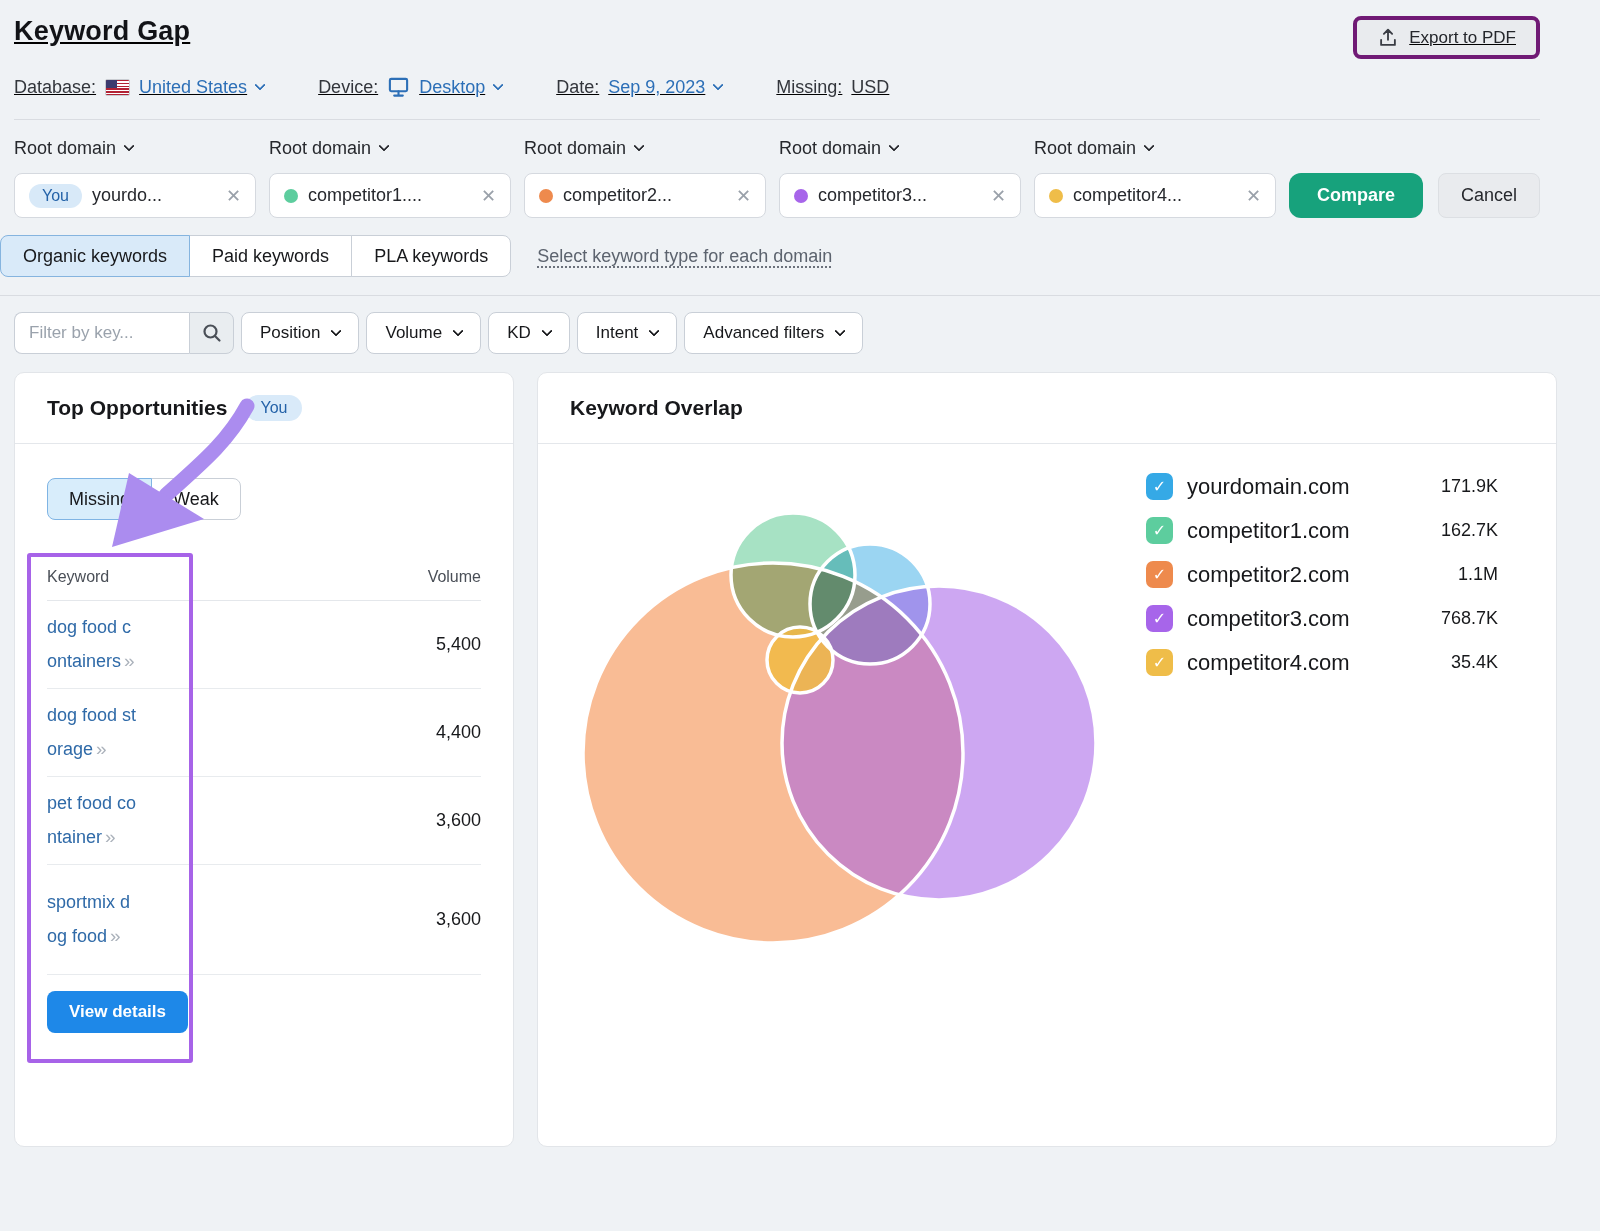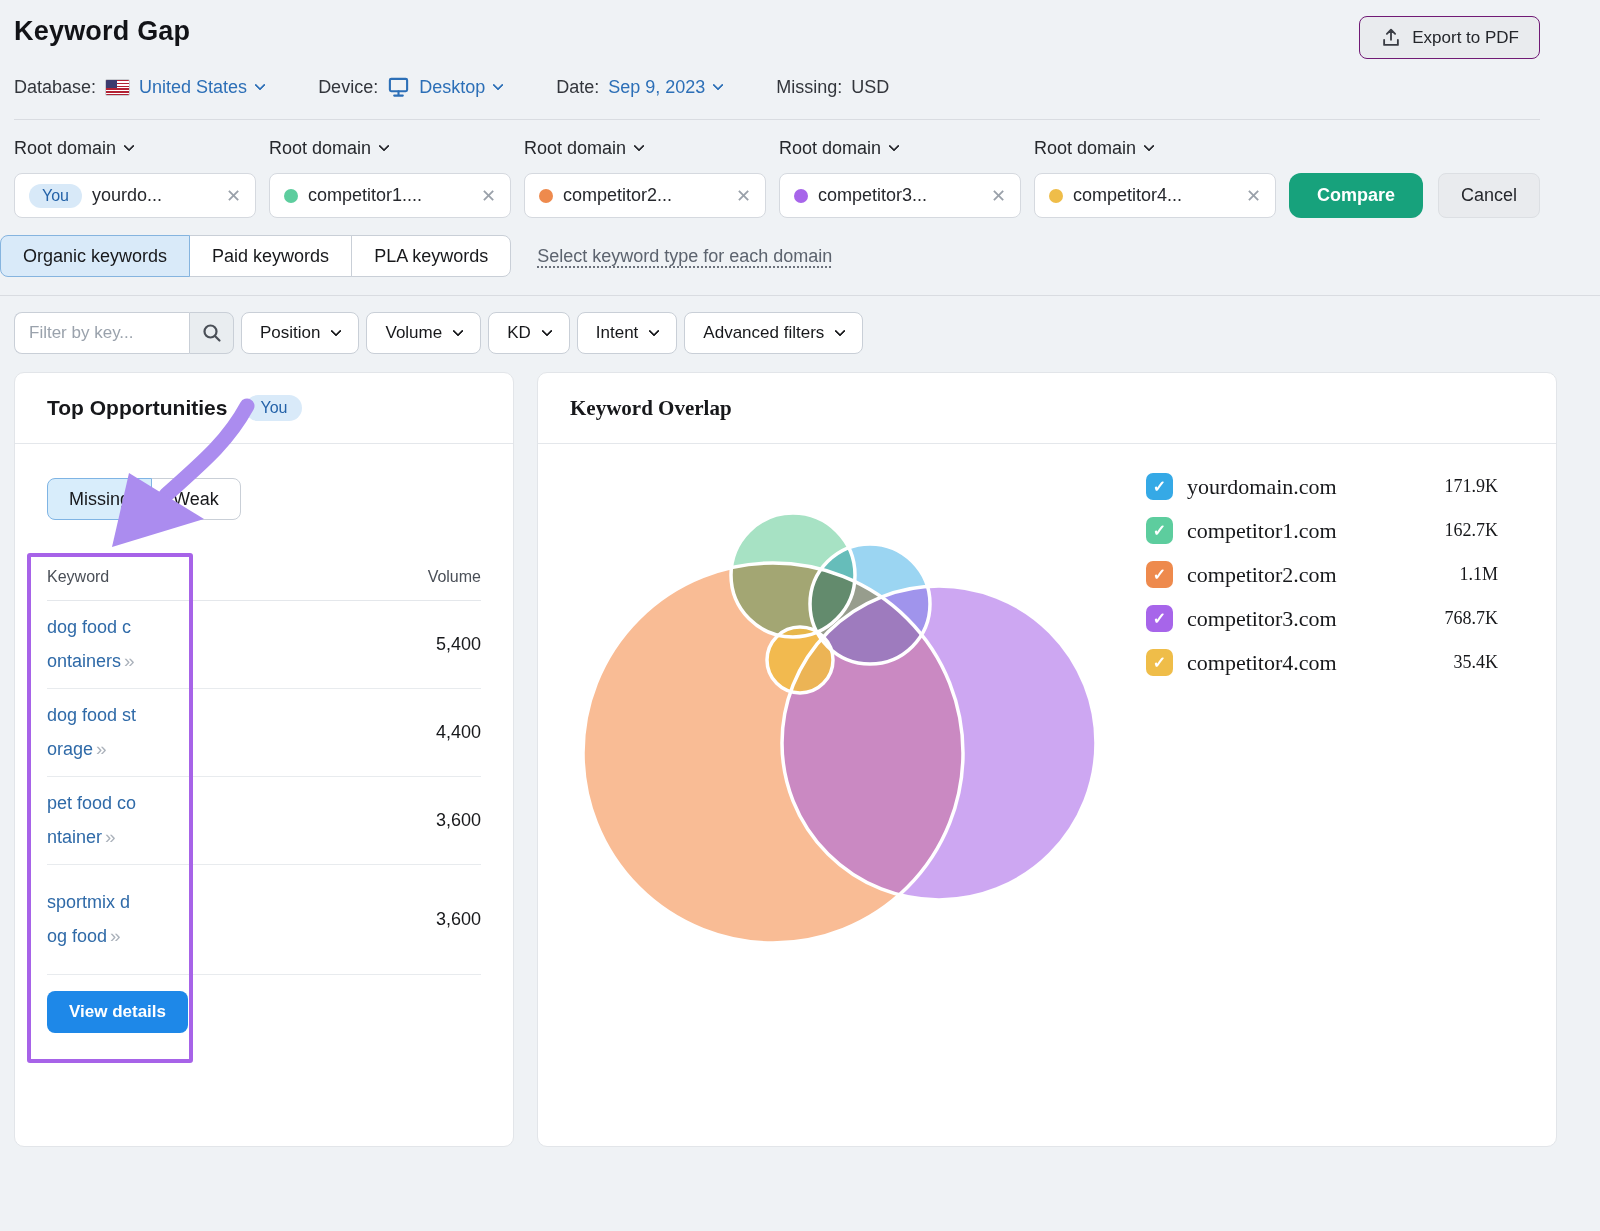--- a/index.html
+++ b/index.html
@@ -1,24 +1,24 @@
 <!DOCTYPE html>
 <html><head>
 <meta charset="utf-8">
 <style>
   * { margin:0; padding:0; box-sizing:border-box; }
   body { font-family:"Liberation Sans","DejaVu Sans",sans-serif; background:#EFF2F5; }
   .page { position:relative; width:1600px; height:1231px; background:#EFF2F5; overflow:hidden; }
 
   
-  .top { padding:16px 60px 0 14px; position:relative; }
+  .top { padding:16px 60px 0 14px; position:relative;text-decoration:underline; }
   .title-row { display:flex; justify-content:space-between; align-items:flex-start; }
   h1 { font-size:27px; font-weight:bold; color:#121317; letter-spacing:.2px; }
   .export-btn { display:flex; align-items:center; gap:10px; height:43px; padding:0 20px;
-    background:#E9EBEE; border:1px solid #701a75; border-radius:8px; font-size:17px; color:#24262B; cursor:pointer; }
+    background:#E9EBEE; border:4px solid #701a75; border-radius:8px; font-size:17px; color:#24262B; cursor:pointer; }
   .meta-row { display:flex; align-items:center; gap:54px; margin-top:14px; font-size:18px; color:#33363C; height:28px; }
   .meta-item { display:flex; align-items:center; gap:9px; }
   .meta-link { color:#2C6FB7; display:flex; align-items:center; gap:9px; cursor:pointer; }
   .chev { display:inline-block; width:8px; height:8px; border-right:2.5px solid currentColor;
     border-bottom:2.5px solid currentColor; transform:rotate(45deg); margin-top:-4px; border-radius:1px; }
   .flag { position:relative; width:25px; height:17px; border:1px solid #C9CCD1; border-radius:2px; overflow:hidden;
     background:repeating-linear-gradient(180deg,#B22234 0 1.4px,#FFFFFF 1.4px 2.8px); }
   .flag .canton { position:absolute; left:0; top:0; width:11px; height:8px; background:#3C3B6E; }
   .divider { border:none; border-top:1px solid #D9DCE1; margin-top:18px; }
 
@@ -56,21 +56,21 @@
   .search-input::placeholder { color:#9AA2AC; }
   .search-btn { width:45px; height:42px; background:#E9EDF0; border:1px solid #C9CFD7; border-radius:0 8px 8px 0;
     display:flex; align-items:center; justify-content:center; cursor:pointer; }
   .drop-btn { height:42px; padding:0 18px; display:flex; align-items:center; gap:12px; background:#fff;
     border:1px solid #C9CFD7; border-radius:8px; font-size:17px; color:#17181B; cursor:pointer; }
 
   
   .cards { display:flex; gap:23px; padding:18px 14px 0; }
   .card { background:#fff; border:1px solid #E2E5E9; border-radius:10px; height:775px; position:relative; }
   .card-left { width:500px; flex:none; }
-  .card-right { width:1020px; flex:none;font-family:Liberation Serif, serif; }
+  .card-right { width:1020px; flex:none; }
   .card-header { height:71px; display:flex; align-items:center; gap:18px; padding:0 32px; border-bottom:1px solid #E4E7EB; }
   .card-title { font-size:21px; font-weight:bold; color:#17181B; }
   .badge-you { background:#D9EAF9; color:#2462A8; font-size:16px; padding:4px 15px; border-radius:15px; }
 
   
   .to-body { padding:34px 32px 0; }
   .toggle { display:flex; }
   .toggle .tg { height:42px; padding:0 21px; display:flex; align-items:center; font-size:18px; color:#17181B;
     background:#fff; border:1px solid #C9CFD7; margin-left:-1px; cursor:pointer; }
   .toggle .tg:first-child { border-radius:8px 0 0 8px; margin-left:0; }

